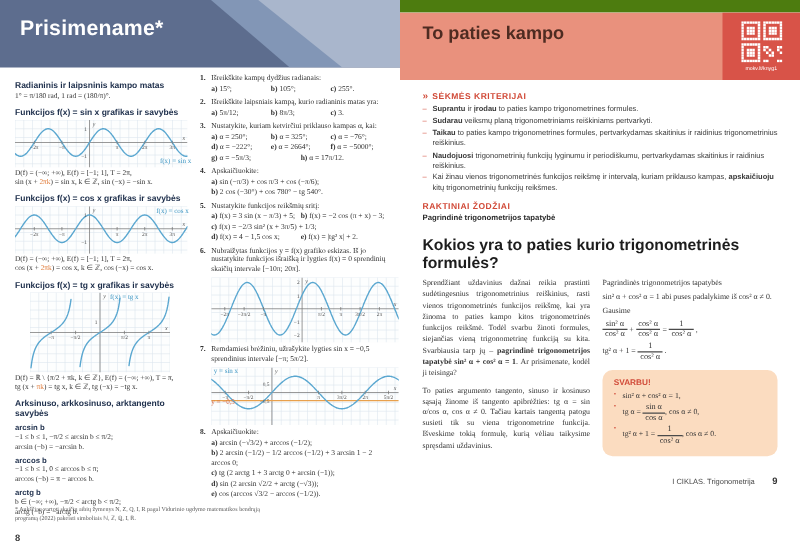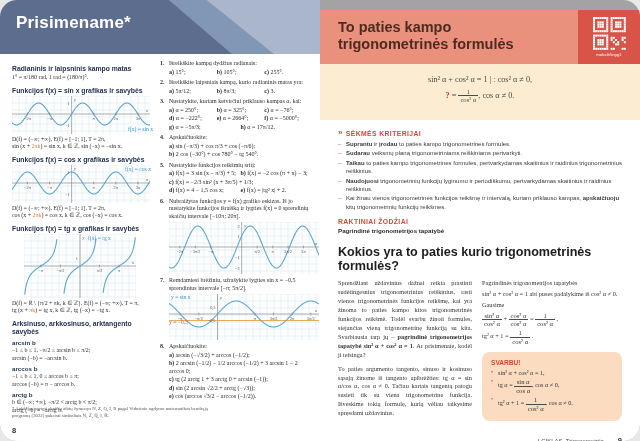--- a/index.html
+++ b/index.html
@@ -1,17 +1,17 @@
 <!DOCTYPE html>
 <html><head>
 <meta charset="utf-8">
 <style>
   html,body{margin:0;padding:0;background:#e8e8e8;}
-  .spread{position:relative;width:640px;height:441px;background:#a3a3a3;overflow:hidden;
-          font-family:"Liberation Sans",sans-serif;border-radius:17px;-webkit-font-smoothing:antialiased;}
+  .spread{position:relative;width:640px;height:441px;background:#4d7c0f;overflow:hidden;
+          font-family:"Liberation Sans",sans-serif;-webkit-font-smoothing:antialiased;}
   .page{position:absolute;top:0;height:441px;width:320px;overflow:hidden;background:#fff;}
   .page.left{left:0;}
   .page.right{left:320px;margin-top:10px;}
 
   
   .lp-head{position:relative;height:54px;background:#5d6d8e;overflow:hidden;}
   .lp-head .stripe1{position:absolute;right:0;top:0;width:210px;height:54px;background:#a9b6cc;
       clip-path:polygon(42% 0,100% 0,100% 100%,74% 100%);}
   .lp-head .stripe2{position:absolute;right:0;top:0;width:210px;height:54px;background:#8296b6;
       clip-path:polygon(28% 0,46% 0,78% 100%,58% 100%);}
@@ -474,21 +474,21 @@
           </div>
       </div>
     </div>
 
     <p class="footnote">* Aukščiau vartoti skaičių aibių žymenys N, Z, Q, I, R pagal Vidurinio ugdymo matematikos bendrąją programą (2022) pakeisti simboliais ℕ, ℤ, ℚ, I, ℝ.</p>
     <span class="pagenum-l">8</span>
   </section>
 
   <section class="page right">
     <header class="rp-head">
-      <h1><span>To paties kampo</span><br><span>trigonometrinės formulės</span></h1>
+      <h1><span>To paties kampo</span><br></h1>
       <div class="qr">
         <svg id="qr-svg" width="33" height="33" viewBox="0 0 33 33">
             <rect x="0.00" y="0.00" width="2.02" height="2.02" fill="#fff"></rect>
             <rect x="2.20" y="0.00" width="2.02" height="2.02" fill="#fff"></rect>
             <rect x="4.40" y="0.00" width="2.02" height="2.02" fill="#fff"></rect>
             <rect x="6.60" y="0.00" width="2.02" height="2.02" fill="#fff"></rect>
             <rect x="8.80" y="0.00" width="2.02" height="2.02" fill="#fff"></rect>
             <rect x="11.00" y="0.00" width="2.02" height="2.02" fill="#fff"></rect>
             <rect x="13.20" y="0.00" width="2.02" height="2.02" fill="#fff"></rect>
             <rect x="0.00" y="2.20" width="2.02" height="2.02" fill="#fff"></rect>
@@ -597,26 +597,20 @@
             <rect x="24.20" y="26.40" width="2.02" height="2.02" fill="#fff"></rect>
             <rect x="17.60" y="30.80" width="2.02" height="2.02" fill="#fff"></rect>
             <rect x="19.80" y="30.80" width="2.02" height="2.02" fill="#fff"></rect>
             <rect x="28.60" y="30.80" width="2.02" height="2.02" fill="#fff"></rect>
             <rect x="30.80" y="30.80" width="2.02" height="2.02" fill="#fff"></rect>
           </svg>
         <span class="qr-cap">mokv.lt/knyg1</span>
       </div>
     </header>
 
-    <div class="band">
-      <div class="bl1">sin² α + cos² α = 1 | : cos² α ≠ 0,</div>
-      <div class="bl2">
-        <span class="q">?</span><span> = </span><span class="frac"><span class="num">1</span><span class="den">cos² α</span></span><span>,  cos α ≠ 0.</span>
-      </div>
-    </div>
 
     <div class="rp-body">
       <div class="redhead">
         <span class="chev">»</span>
         <span>SĖKMĖS KRITERIJAI</span>
       </div>
       <ul class="succ" id="succ-list">
           <li><b>Suprantu</b><span> ir </span><b>įrodau</b><span> to paties kampo trigonometrines formules.</span></li>
           <li><b>Sudarau</b><span> veiksmų planą trigonometriniams reiškiniams pertvarkyti.</span></li>
           <li><b>Taikau</b><span> to paties kampo trigonometrines formules, pertvarkydamas skaitinius ir raidinius trigonometrinius reiškinius.</span></li>

